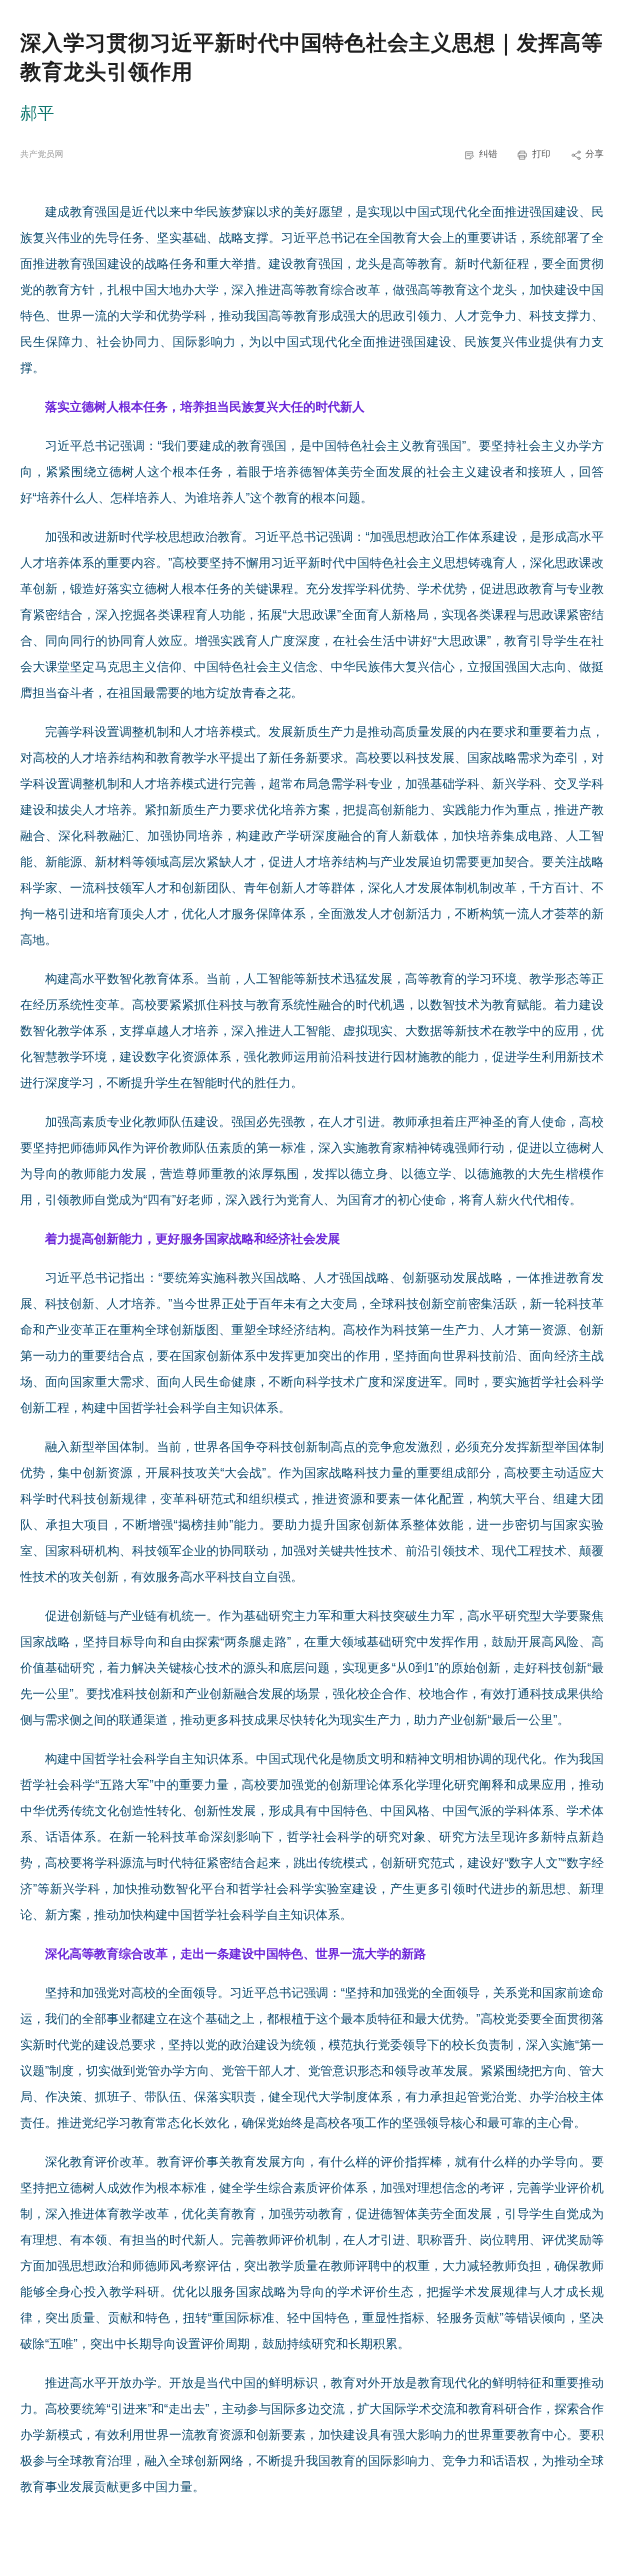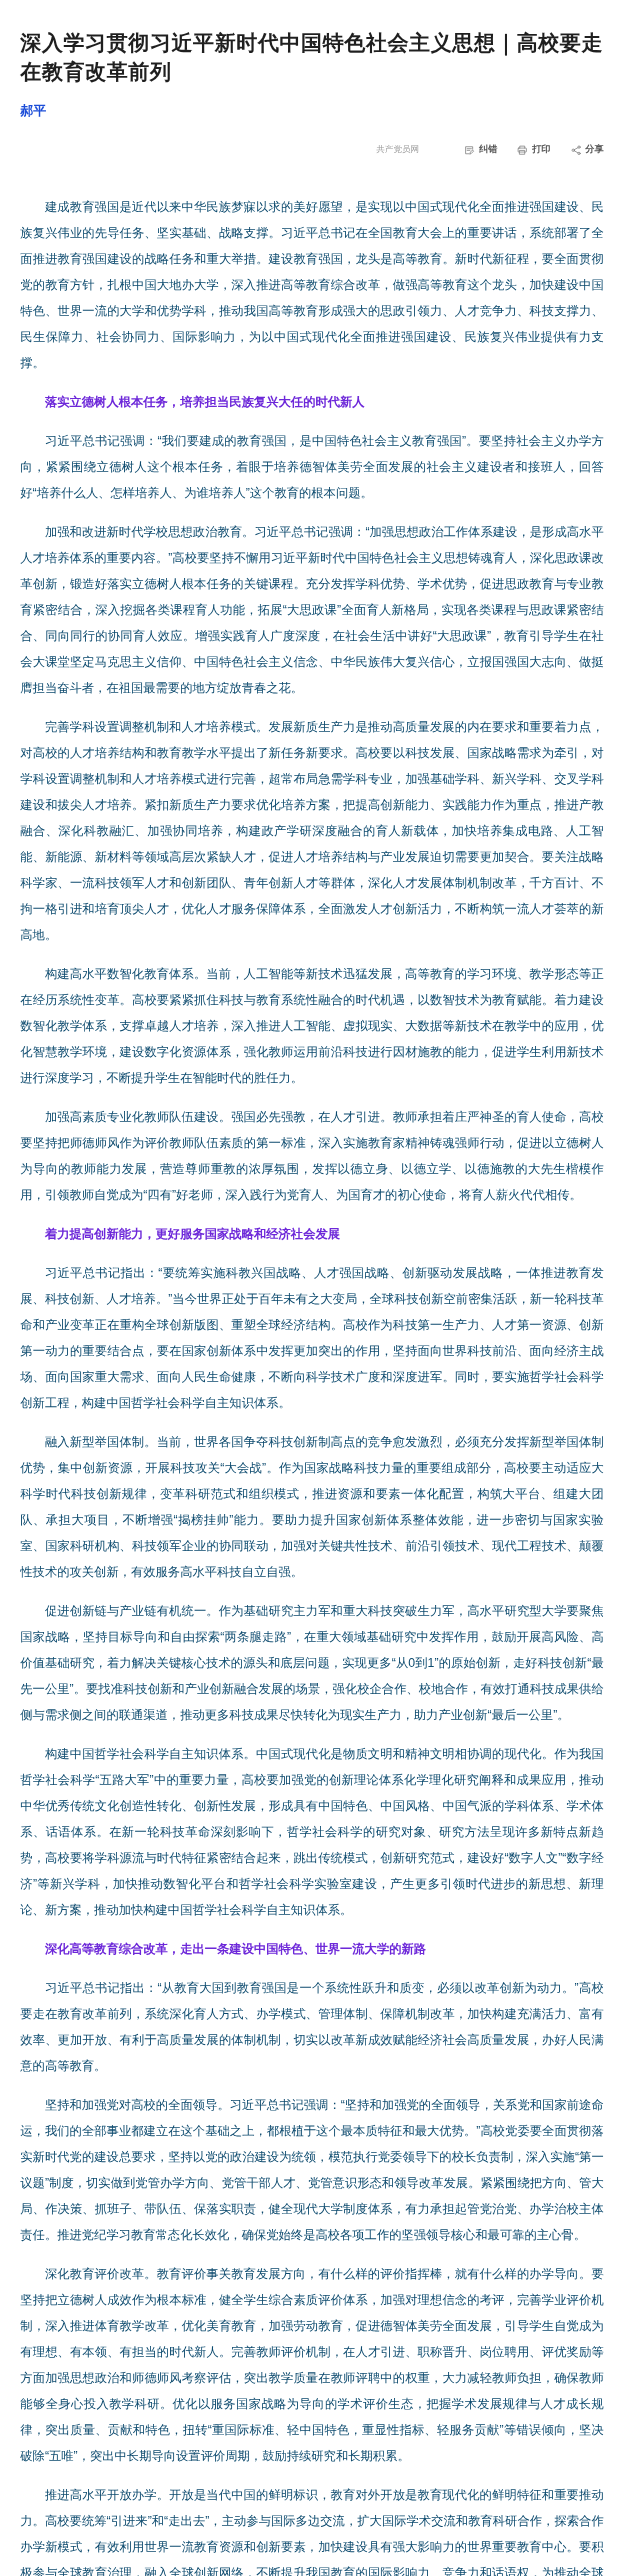--- a/index.html
+++ b/index.html
@@ -5,47 +5,47 @@
   html,body { margin:0; padding:0; background:#ffffff; }
   body { font-family:"Liberation Sans","DejaVu Sans",sans-serif; }
   .page {
     width:624px; min-height:2576px; box-sizing:border-box;
     margin:0 auto; padding:28px 20.3px 18.5px; background:#ffffff;
   }
   .title {
     margin:0; font-size:21px; line-height:29px; letter-spacing:0.6px;
     font-weight:700; color:#1f1f1f;
   }
-  .author { margin-top:16px; font-size:13px; color:#1d4ed8;font-weight:bold; }
+  .author { margin-top:16px; font-size:17px; color:#0f766e; }
   .meta-row {
-    margin-top:23.4px; display:flex; justify-content:flex-end; align-items:center;gap:45px;
+    margin-top:23.4px; display:flex; justify-content:space-between; align-items:center;gap:45px;
   }
   .source { font-size:8.6px; color:#9a9a9a; }
-  .tools { display:flex; align-items:center; gap:20px;font-weight:bold; }
+  .tools { display:flex; align-items:center; gap:20px; }
   .tool {
     display:inline-flex; align-items:center; gap:4.3px;
     font-size:9.2px; color:#555555; cursor:pointer; user-select:none;
   }
   .tool svg { width:10.5px; height:10.5px; color:#777777; display:block; }
   .content { margin-top:38px; }
   .para {
     margin:0 0 13px; font-size:12.3px; line-height:26px; color:#0c4a6e;
     text-indent:2em; text-align:justify;
   }
   .sect {
     margin:0 0 13px; font-size:12.3px; line-height:26px; color:#6d28d9;
     font-weight:700; text-indent:2em;
   }
 </style>
 </head>
 <body>
 
 <div class="page">
 
-  <h1 class="title">深入学习贯彻习近平新时代中国特色社会主义思想｜高校要走在教育改革前列</h1>
+  <h1 class="title">深入学习贯彻习近平新时代中国特色社会主义思想｜发挥高等教育龙头引领作用</h1>
 
   <div class="author">郝平</div>
 
   <div class="meta-row">
     <span class="source">共产党员网</span>
     <div class="tools">
 
       <span class="tool">
         <span>
           <svg viewBox="0 0 17 17" fill="none" stroke="currentColor" stroke-width="1.2" stroke-linecap="round" stroke-linejoin="round">
@@ -90,20 +90,19 @@
       <p class="para">加强和改进新时代学校思想政治教育。习近平总书记强调：“加强思想政治工作体系建设，是形成高水平人才培养体系的重要内容。”高校要坚持不懈用习近平新时代中国特色社会主义思想铸魂育人，深化思政课改革创新，锻造好落实立德树人根本任务的关键课程。充分发挥学科优势、学术优势，促进思政教育与专业教育紧密结合，深入挖掘各类课程育人功能，拓展“大思政课”全面育人新格局，实现各类课程与思政课紧密结合、同向同行的协同育人效应。增强实践育人广度深度，在社会生活中讲好“大思政课”，教育引导学生在社会大课堂坚定马克思主义信仰、中国特色社会主义信念、中华民族伟大复兴信心，立报国强国大志向、做挺膺担当奋斗者，在祖国最需要的地方绽放青春之花。</p>
       <p class="para">完善学科设置调整机制和人才培养模式。发展新质生产力是推动高质量发展的内在要求和重要着力点，对高校的人才培养结构和教育教学水平提出了新任务新要求。高校要以科技发展、国家战略需求为牵引，对学科设置调整机制和人才培养模式进行完善，超常布局急需学科专业，加强基础学科、新兴学科、交叉学科建设和拔尖人才培养。紧扣新质生产力要求优化培养方案，把提高创新能力、实践能力作为重点，推进产教融合、深化科教融汇、加强协同培养，构建政产学研深度融合的育人新载体，加快培养集成电路、人工智能、新能源、新材料等领域高层次紧缺人才，促进人才培养结构与产业发展迫切需要更加契合。要关注战略科学家、一流科技领军人才和创新团队、青年创新人才等群体，深化人才发展体制机制改革，千方百计、不拘一格引进和培育顶尖人才，优化人才服务保障体系，全面激发人才创新活力，不断构筑一流人才荟萃的新高地。</p>
       <p class="para">构建高水平数智化教育体系。当前，人工智能等新技术迅猛发展，高等教育的学习环境、教学形态等正在经历系统性变革。高校要紧紧抓住科技与教育系统性融合的时代机遇，以数智技术为教育赋能。着力建设数智化教学体系，支撑卓越人才培养，深入推进人工智能、虚拟现实、大数据等新技术在教学中的应用，优化智慧教学环境，建设数字化资源体系，强化教师运用前沿科技进行因材施教的能力，促进学生利用新技术进行深度学习，不断提升学生在智能时代的胜任力。</p>
       <p class="para">加强高素质专业化教师队伍建设。强国必先强教，在人才引进。教师承担着庄严神圣的育人使命，高校要坚持把师德师风作为评价教师队伍素质的第一标准，深入实施教育家精神铸魂强师行动，促进以立德树人为导向的教师能力发展，营造尊师重教的浓厚氛围，发挥以德立身、以德立学、以德施教的大先生楷模作用，引领教师自觉成为“四有”好老师，深入践行为党育人、为国育才的初心使命，将育人薪火代代相传。</p>
       <h2 class="sect">着力提高创新能力，更好服务国家战略和经济社会发展</h2>
       <p class="para">习近平总书记指出：“要统筹实施科教兴国战略、人才强国战略、创新驱动发展战略，一体推进教育发展、科技创新、人才培养。”当今世界正处于百年未有之大变局，全球科技创新空前密集活跃，新一轮科技革命和产业变革正在重构全球创新版图、重塑全球经济结构。高校作为科技第一生产力、人才第一资源、创新第一动力的重要结合点，要在国家创新体系中发挥更加突出的作用，坚持面向世界科技前沿、面向经济主战场、面向国家重大需求、面向人民生命健康，不断向科学技术广度和深度进军。同时，要实施哲学社会科学创新工程，构建中国哲学社会科学自主知识体系。</p>
       <p class="para">融入新型举国体制。当前，世界各国争夺科技创新制高点的竞争愈发激烈，必须充分发挥新型举国体制优势，集中创新资源，开展科技攻关“大会战”。作为国家战略科技力量的重要组成部分，高校要主动适应大科学时代科技创新规律，变革科研范式和组织模式，推进资源和要素一体化配置，构筑大平台、组建大团队、承担大项目，不断增强“揭榜挂帅”能力。要助力提升国家创新体系整体效能，进一步密切与国家实验室、国家科研机构、科技领军企业的协同联动，加强对关键共性技术、前沿引领技术、现代工程技术、颠覆性技术的攻关创新，有效服务高水平科技自立自强。</p>
       <p class="para">促进创新链与产业链有机统一。作为基础研究主力军和重大科技突破生力军，高水平研究型大学要聚焦国家战略，坚持目标导向和自由探索“两条腿走路”，在重大领域基础研究中发挥作用，鼓励开展高风险、高价值基础研究，着力解决关键核心技术的源头和底层问题，实现更多“从0到1”的原始创新，走好科技创新“最先一公里”。要找准科技创新和产业创新融合发展的场景，强化校企合作、校地合作，有效打通科技成果供给侧与需求侧之间的联通渠道，推动更多科技成果尽快转化为现实生产力，助力产业创新“最后一公里”。</p>
       <p class="para">构建中国哲学社会科学自主知识体系。中国式现代化是物质文明和精神文明相协调的现代化。作为我国哲学社会科学“五路大军”中的重要力量，高校要加强党的创新理论体系化学理化研究阐释和成果应用，推动中华优秀传统文化创造性转化、创新性发展，形成具有中国特色、中国风格、中国气派的学科体系、学术体系、话语体系。在新一轮科技革命深刻影响下，哲学社会科学的研究对象、研究方法呈现许多新特点新趋势，高校要将学科源流与时代特征紧密结合起来，跳出传统模式，创新研究范式，建设好“数字人文”“数字经济”等新兴学科，加快推动数智化平台和哲学社会科学实验室建设，产生更多引领时代进步的新思想、新理论、新方案，推动加快构建中国哲学社会科学自主知识体系。</p>
       <h2 class="sect">深化高等教育综合改革，走出一条建设中国特色、世界一流大学的新路</h2>
-      <p class="para">习近平总书记指出：“从教育大国到教育强国是一个系统性跃升和质变，必须以改革创新为动力。”高校要走在教育改革前列，系统深化育人方式、办学模式、管理体制、保障机制改革，加快构建充满活力、富有效率、更加开放、有利于高质量发展的体制机制，切实以改革新成效赋能经济社会高质量发展，办好人民满意的高等教育。</p>
       <p class="para">坚持和加强党对高校的全面领导。习近平总书记强调：“坚持和加强党的全面领导，关系党和国家前途命运，我们的全部事业都建立在这个基础之上，都根植于这个最本质特征和最大优势。”高校党委要全面贯彻落实新时代党的建设总要求，坚持以党的政治建设为统领，模范执行党委领导下的校长负责制，深入实施“第一议题”制度，切实做到党管办学方向、党管干部人才、党管意识形态和领导改革发展。紧紧围绕把方向、管大局、作决策、抓班子、带队伍、保落实职责，健全现代大学制度体系，有力承担起管党治党、办学治校主体责任。推进党纪学习教育常态化长效化，确保党始终是高校各项工作的坚强领导核心和最可靠的主心骨。</p>
       <p class="para">深化教育评价改革。教育评价事关教育发展方向，有什么样的评价指挥棒，就有什么样的办学导向。要坚持把立德树人成效作为根本标准，健全学生综合素质评价体系，加强对理想信念的考评，完善学业评价机制，深入推进体育教学改革，优化美育教育，加强劳动教育，促进德智体美劳全面发展，引导学生自觉成为有理想、有本领、有担当的时代新人。完善教师评价机制，在人才引进、职称晋升、岗位聘用、评优奖励等方面加强思想政治和师德师风考察评估，突出教学质量在教师评聘中的权重，大力减轻教师负担，确保教师能够全身心投入教学科研。优化以服务国家战略为导向的学术评价生态，把握学术发展规律与人才成长规律，突出质量、贡献和特色，扭转“重国际标准、轻中国特色，重显性指标、轻服务贡献”等错误倾向，坚决破除“五唯”，突出中长期导向设置评价周期，鼓励持续研究和长期积累。</p>
       <p class="para">推进高水平开放办学。开放是当代中国的鲜明标识，教育对外开放是教育现代化的鲜明特征和重要推动力。高校要统筹“引进来”和“走出去”，主动参与国际多边交流，扩大国际学术交流和教育科研合作，探索合作办学新模式，有效利用世界一流教育资源和创新要素，加快建设具有强大影响力的世界重要教育中心。要积极参与全球教育治理，融入全球创新网络，不断提升我国教育的国际影响力、竞争力和话语权，为推动全球教育事业发展贡献更多中国力量。</p>
     </div>
 
 </div>
 
 
 </body></html>

